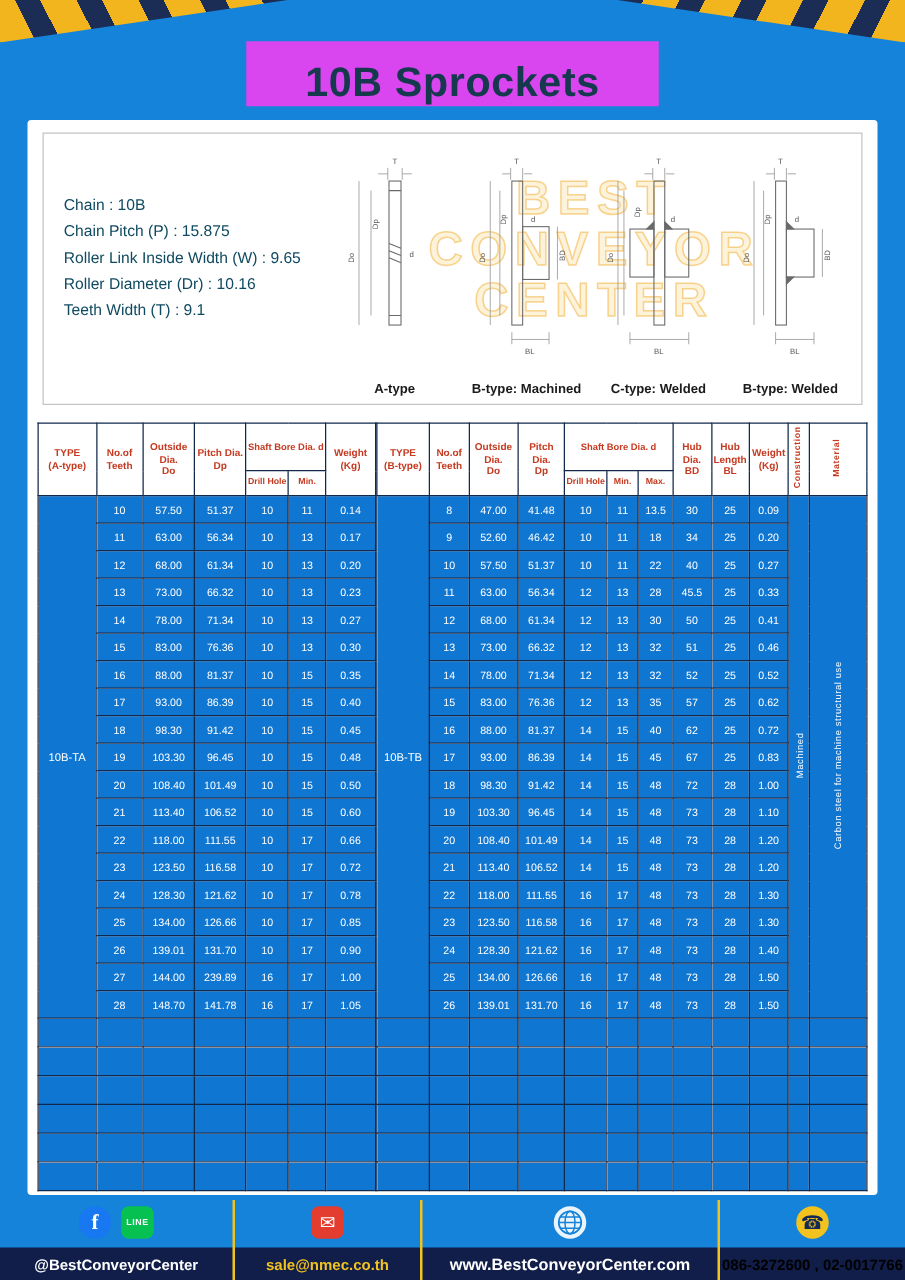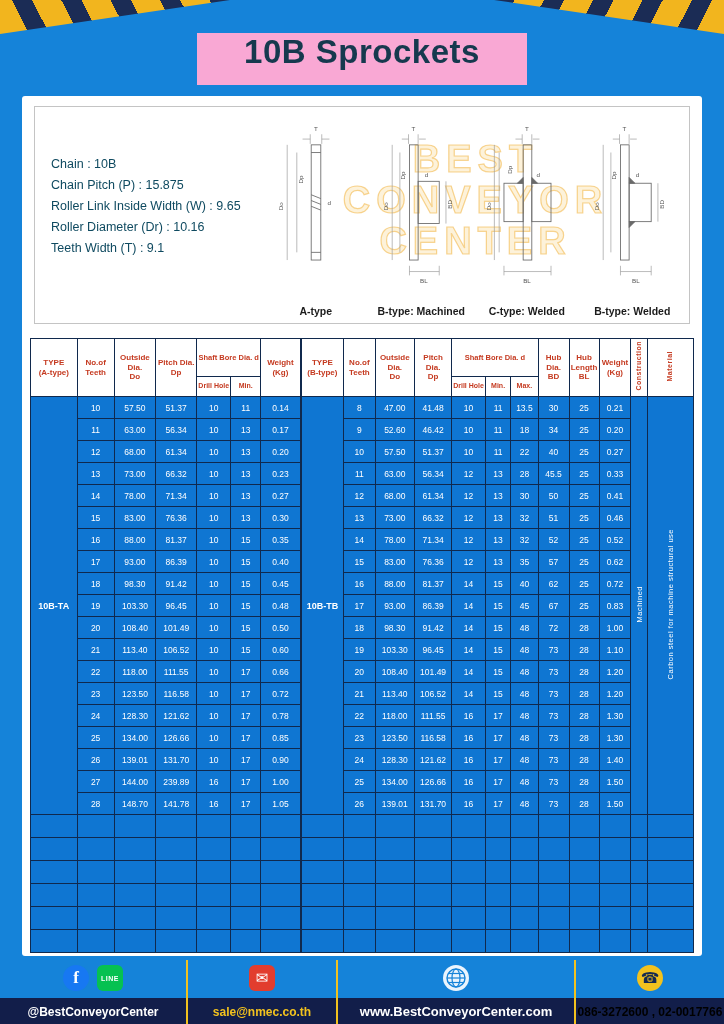--- a/index.html
+++ b/index.html
@@ -8,21 +8,21 @@
 
   
   .corner{position:absolute;top:0;width:230px;height:34px;z-index:6}
   .corner-l{left:0;clip-path:polygon(0 0,100% 0,0 100%);
     background:repeating-linear-gradient(63deg,#f2b51e 0 26px,#1b2c55 26px 44px)}
   .corner-r{right:0;clip-path:polygon(0 0,100% 0,100% 100%);
     background:repeating-linear-gradient(-63deg,#f2b51e 0 26px,#1b2c55 26px 44px)}
 
   
   .title-banner{position:absolute;top:33px;left:50%;transform:translateX(-50%);
-    width:330px;height:52px;background:#f9a8d4;display:flex;align-items:flex-start;justify-content:center;z-index:4}
+    width:330px;height:52px;background:#d946ef;display:flex;align-items:flex-end;justify-content:center;z-index:4}
   .title-banner span{font-size:33px;font-weight:bold;color:#16394e;letter-spacing:.5px}
 
   
   .panel{position:absolute;left:22px;right:22px;top:96px;height:860px;background:#fff;border-radius:3px;padding-top:10px}
 
   
   .specbox{position:relative;margin:0 12px;height:218px;border:1px solid #c4c4c4;background:#fff;overflow:hidden}
   .specs{position:absolute;left:16px;top:50px;z-index:2}
   .specline{font-size:12.5px;font-weight:normal;color:#0f4a60;margin-bottom:7px;white-space:nowrap}
   .watermark{position:absolute;left:235px;right:8px;top:32px;text-align:center;z-index:0;line-height:1.08}
@@ -38,21 +38,21 @@
 
   
   .tables{display:flex;justify-content:space-between;align-items:flex-start;padding:0 8px;margin-top:14px}
   table{border-collapse:collapse;table-layout:fixed}
   th,td{border:1px solid #10294d;text-align:center;vertical-align:middle;overflow:hidden}
   thead th{background:#fff;color:#c53a20;font-weight:bold;font-size:8px;line-height:1.2;padding:1px}
   thead tr.h2 th{height:20px;font-size:7px;white-space:nowrap}
   thead tr.h1 th{height:38px}
   .shaft{font-size:7.5px;white-space:nowrap}
   tbody td{background:#0f76d2;color:#fff;font-size:8.5px;height:22px;padding:0}
-  td.type-cell{font-size:9px;font-weight:bold}
+  td.type-cell{font-size:9px;font-weight:normal}
   tr.empty-row td{height:23px}
   .vtext{writing-mode:vertical-rl;transform:rotate(180deg);display:inline-block;font-size:7px;letter-spacing:.5px}
   td .vtext{font-size:7.5px;color:#fff}
 
   
   .footer{position:absolute;left:0;right:0;bottom:0;height:64px;z-index:3}
   .footer-band{position:absolute;left:0;right:0;bottom:0;height:26px;background:#121e4a}
   .fsections{position:absolute;inset:0;display:flex}
   .fsec{display:flex;flex-direction:column;align-items:center;padding-top:5px;position:relative}
   .fsec+.fsec{border-left:2px solid #f2c21e}
@@ -512,21 +512,21 @@
           <tr>
             <td rowspan="19" class="type-cell">10B-TB</td>
             <td>8</td>
             <td>47.00</td>
             <td>41.48</td>
             <td>10</td>
             <td>11</td>
             <td>13.5</td>
             <td>30</td>
             <td>25</td>
-            <td>0.21</td>
+            <td>0.09</td>
             <td rowspan="19"><span class="vtext">Machined</span></td>
             <td rowspan="19"><span class="vtext">Carbon steel  for machine structural use</span></td>
           </tr>
           <tr>
             <td>9</td>
             <td>52.60</td>
             <td>46.42</td>
             <td>10</td>
             <td>11</td>
             <td>18</td>

